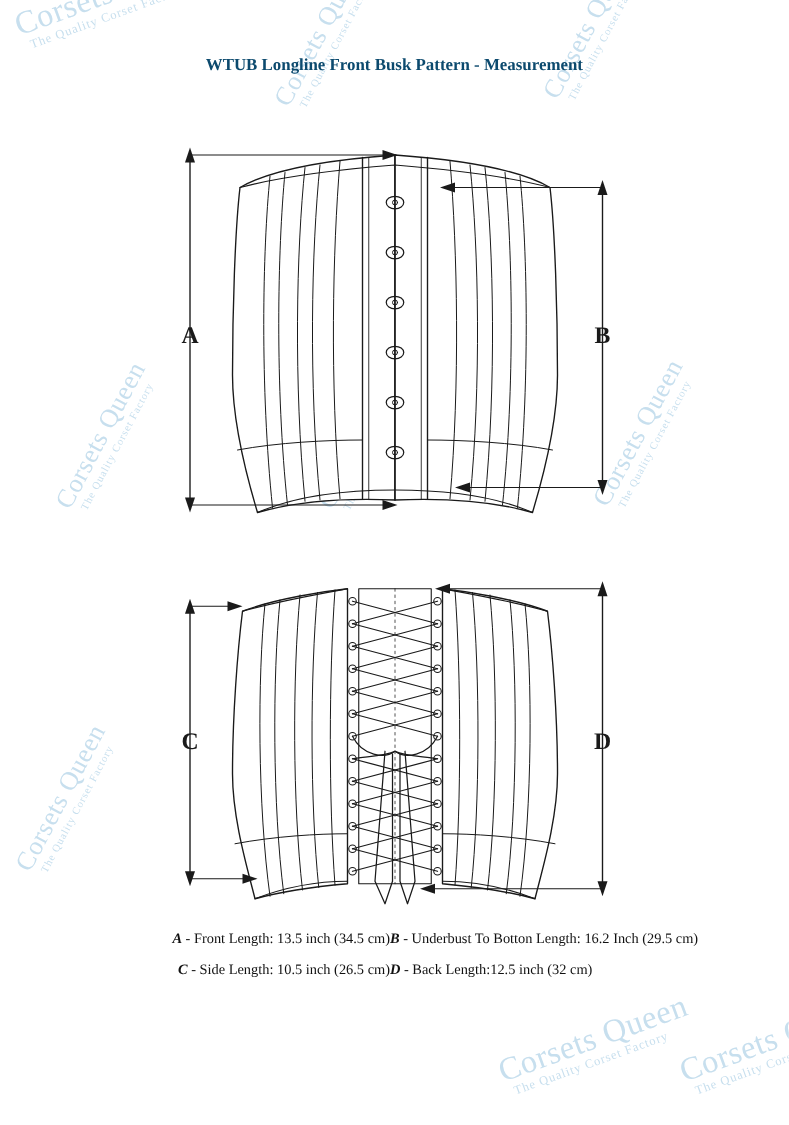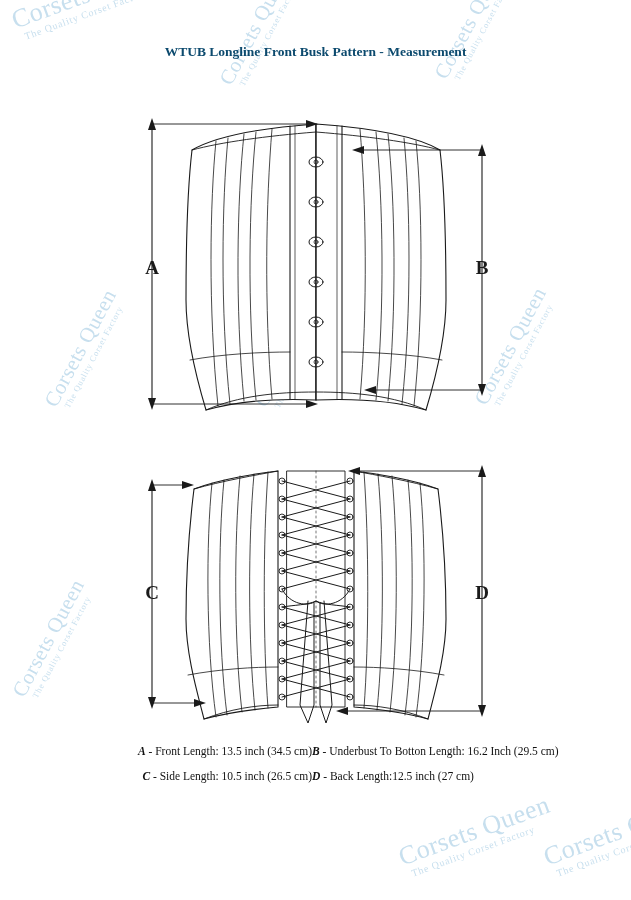--- a/index.html
+++ b/index.html
@@ -359,18 +359,18 @@
         <span>- Underbust To Botton Length: 16.2 Inch (29.5 cm)</span>
       </div>
     </div>
     <div class="legend-row">
       <div class="legend-cell first">
         <span class="letter">C</span>
         <span>- Side Length: 10.5 inch (26.5 cm)</span>
       </div>
       <div class="legend-cell">
         <span class="letter">D</span>
-        <span>- Back Length:12.5 inch (27 cm)</span>
+        <span>- Back Length:12.5 inch (32 cm)</span>
       </div>
     </div>
   </div>
 
 </div>
 
 </body></html>

